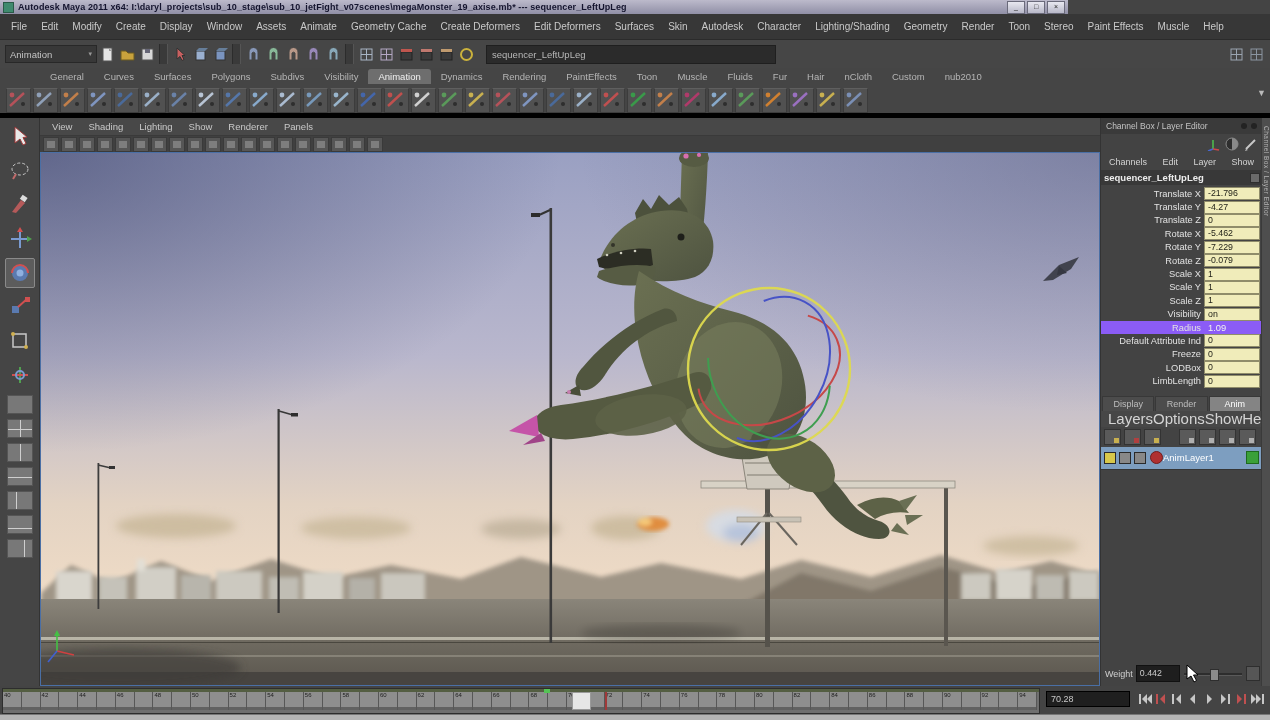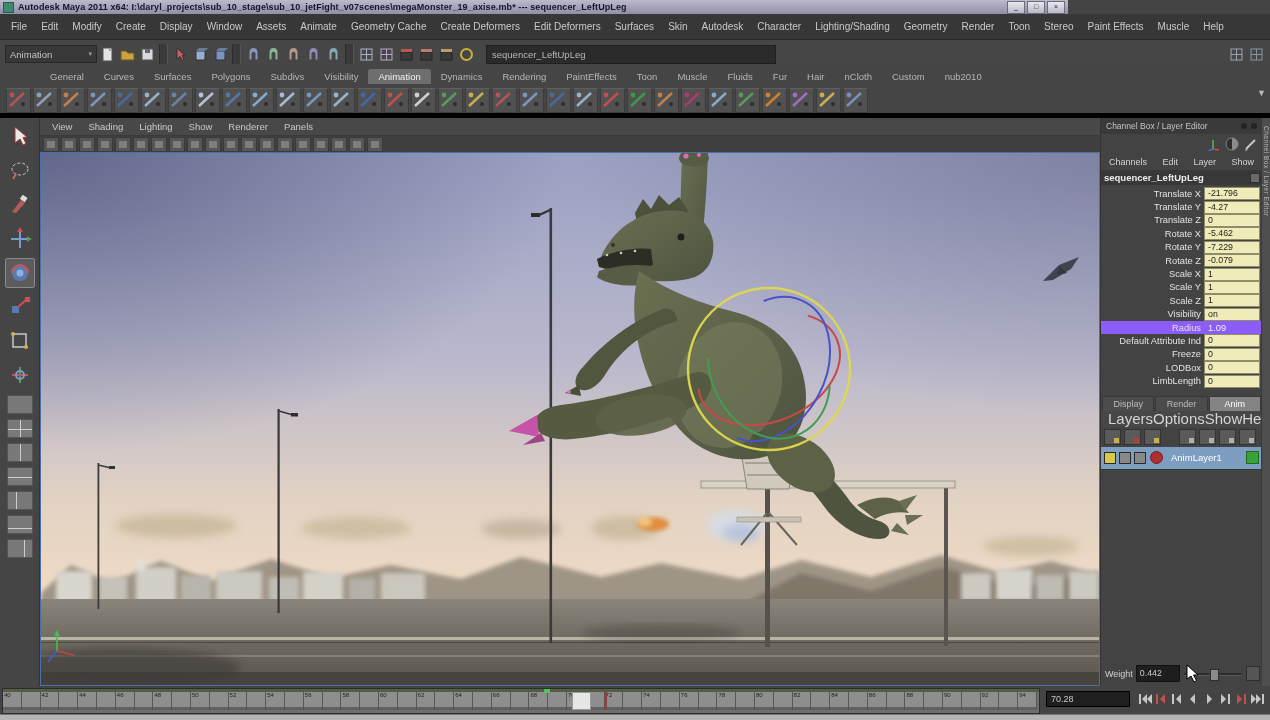--- a/index.html
+++ b/index.html
@@ -78,21 +78,21 @@
   .le-menus{height:16px;display:flex;align-items:center;padding:0 7px;justify-content:space-between;background:#474747;}
   .le-menu{color:#d4d4d4;font-size:15px;}
   .le-btnrow{height:20px;display:flex;align-items:center;padding:0 3px;}
   .le-btnrow .sp{flex:1;}
   .le-lbtn{width:15px;height:14px;margin-right:3px;background:#5a5a5a;border:1px solid #333;position:relative;flex:none;}
   .le-lbtn .mark{position:absolute;right:1px;bottom:1px;width:5px;height:5px;}
   .layerrow{height:22px;display:flex;align-items:center;background:#3f3f3f;border-bottom:1px solid #353535;}
   .layerrow.sel{background:var(--selblue);}
   .lr-box{width:12px;height:12px;margin-left:3px;flex:none;border:1px solid #2a2a2a;box-sizing:border-box;}
   .lr-badge{width:11px;height:11px;border-radius:50%;background:#b03030;border:1px solid #701c1c;margin-left:4px;flex:none;}
-  .lr-label{font-size:9.5px;margin-left:8px;flex:1;}
+  .lr-label{font-size:9.5px;flex:1;}
   .lr-green{width:11px;height:11px;background:#3aa03a;border:1px solid #1e6a1e;margin-right:3px;flex:none;}
   .weightrow{position:absolute;left:0;bottom:4px;width:161px;height:17px;display:flex;align-items:center;}
   .weightlabel{color:#cfcfcf;font-size:9px;margin-left:4px;flex:none;}
   .weightfield{width:37px;height:13px;background:#1e1e1e;border:1px solid #111;color:#cccccc;font-size:8.8px;
      line-height:13px;padding-left:3px;margin-left:3px;flex:none;}
   .wslider{flex:1;height:13px;margin:0 4px;position:relative;}
   .wslider .track{position:absolute;left:0;right:0;top:6px;height:2px;background:#2d2d2d;border-bottom:1px solid #5a5a5a;}
   .wslider .handle{position:absolute;top:2px;width:7px;height:10px;background:#8a8a8a;border:1px solid #2e2e2e;}
   .wbtn{width:12px;height:13px;background:#565656;border:1px solid #2e2e2e;margin-right:2px;flex:none;}
   

